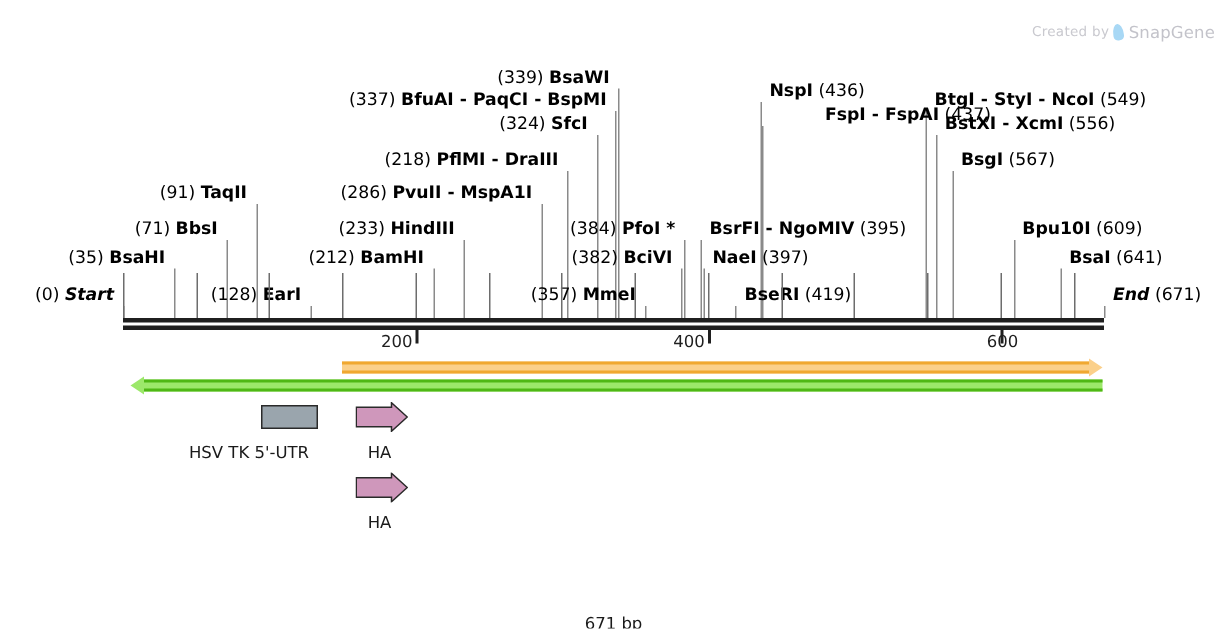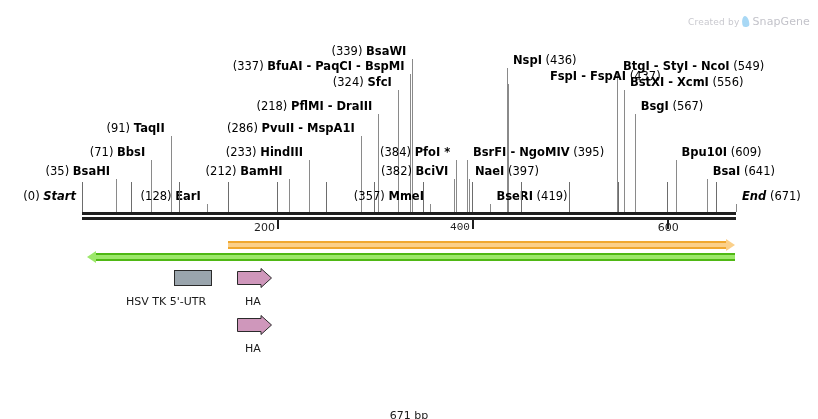--- a/index.html
+++ b/index.html
@@ -155,21 +155,21 @@
       <div class="tick" style="left: 520.599px; top: 170px; height: 30px;"></div>
       <div class="tick" style="left: 569.332px; top: 170px; height: 30px;"></div>
       <div class="tick" style="left: 618.066px; top: 170px; height: 30px;"></div>
       <div class="tick" style="left: 666.799px; top: 170px; height: 30px;"></div>
       <div class="tick" style="left: 715.532px; top: 170px; height: 30px;"></div>
       <div class="ruler-bar" style="left: 82px; top: 200px; width: 654px; height: 3px;"></div>
       <div class="ruler-bar" style="left: 82px; top: 205px; width: 654px; height: 3px;"></div>
       <div class="bigtick" style="left: 276.933px; top: 208px; height: 9px;"></div>
       <div class="ticklab" style="left: 274.933px; top: 209px;">200</div>
       <div class="bigtick" style="left: 471.866px; top: 208px; height: 9px;"></div>
-      <div class="ticklab" style="left: 469.866px; top: 209px; font-family: Liberation Mono, monospace;">400</div>
+      <div class="ticklab" style="left: 469.866px; top: 209px;">400</div>
       <div class="bigtick" style="left: 666.799px; top: 208px; height: 9px;"></div>
       <div class="ticklab" style="left: 664.799px; top: 209px; margin-left: 14px;">600</div>
     </div>
   <div id="tracks">
       <div class="arrowline" style="left: 228px; top: 229px; width: 507px;">
         <div class="shaft" style="left: 0px; right: 9px; top: 0px; height: 8px; background: rgb(251, 208, 138); border-top: 2px solid rgb(240, 168, 48); border-bottom: 2px solid rgb(240, 168, 48); box-sizing: border-box;"></div>
         <div class="arrowhead" style="right: 0px; border-top: 6px solid transparent; border-bottom: 6px solid transparent; border-left: 9px solid rgb(251, 208, 138);"></div>
       </div>
       <div class="arrowline" style="left: 87px; top: 241px; width: 648px;">
         <div class="shaft" style="left: 9px; right: 0px; top: 0px; height: 8px; background: rgb(156, 232, 106); border-top: 2px solid rgb(79, 184, 20); border-bottom: 2px solid rgb(79, 184, 20); box-sizing: border-box;"></div>

